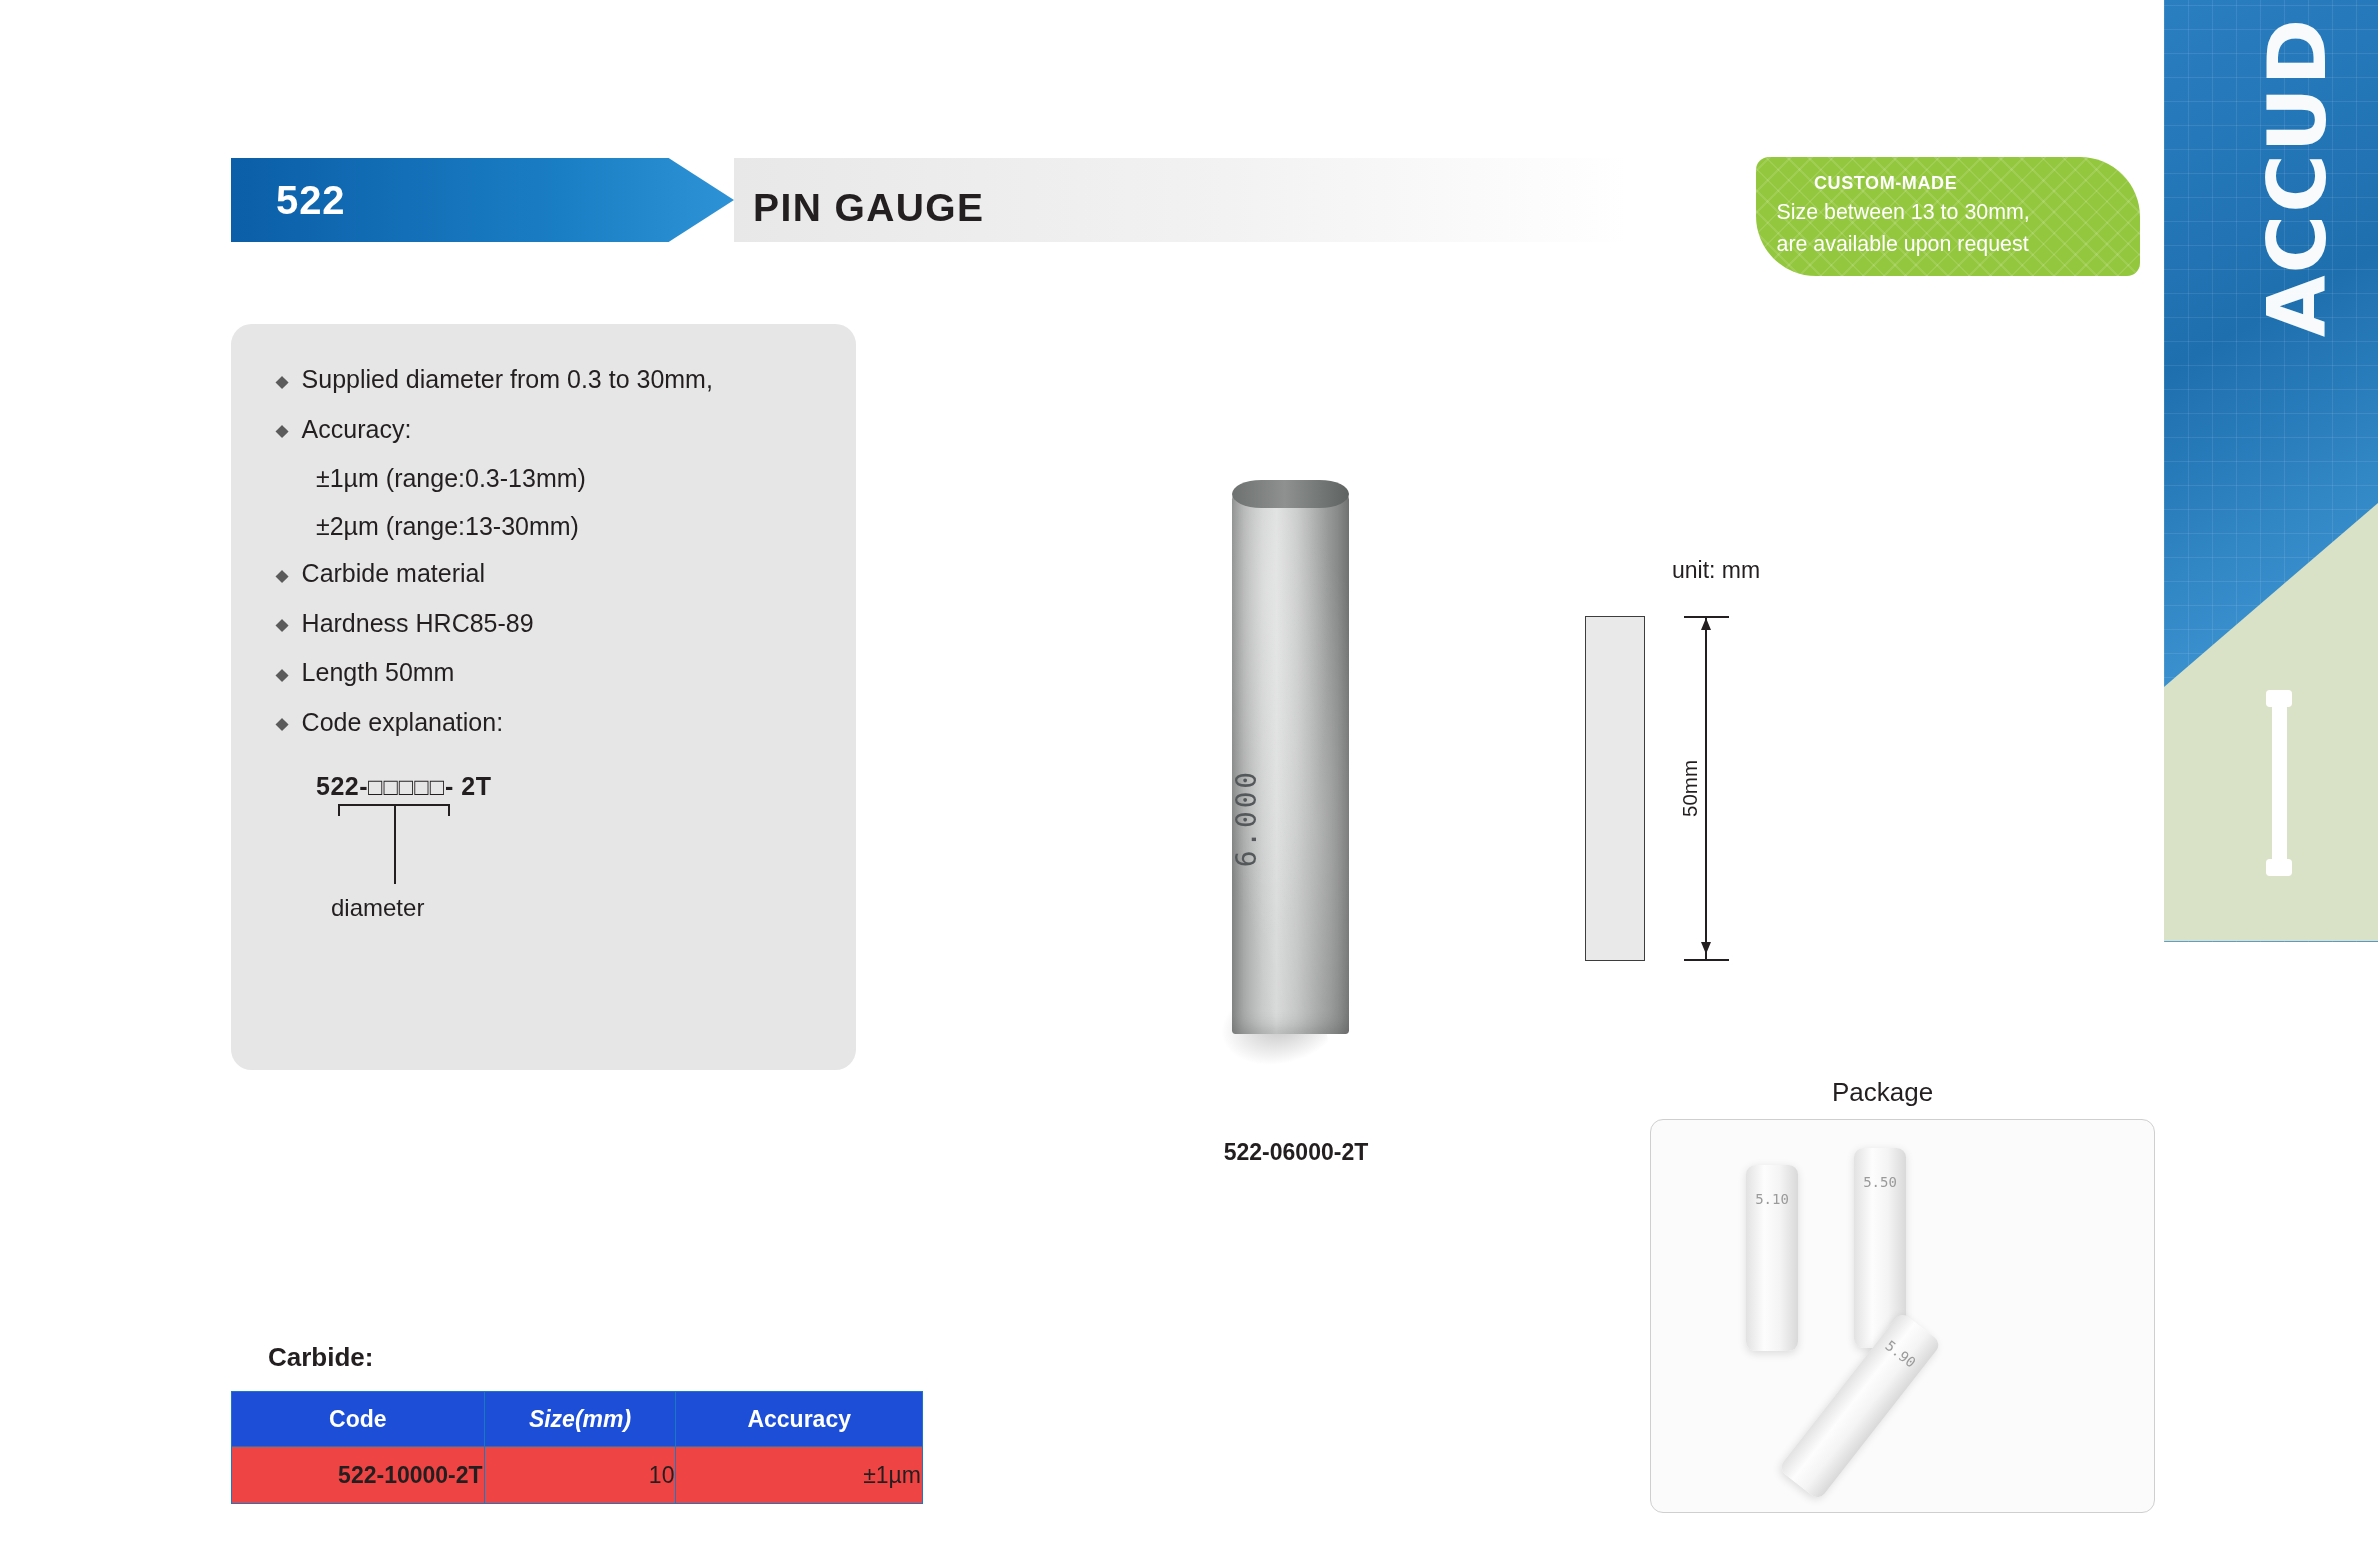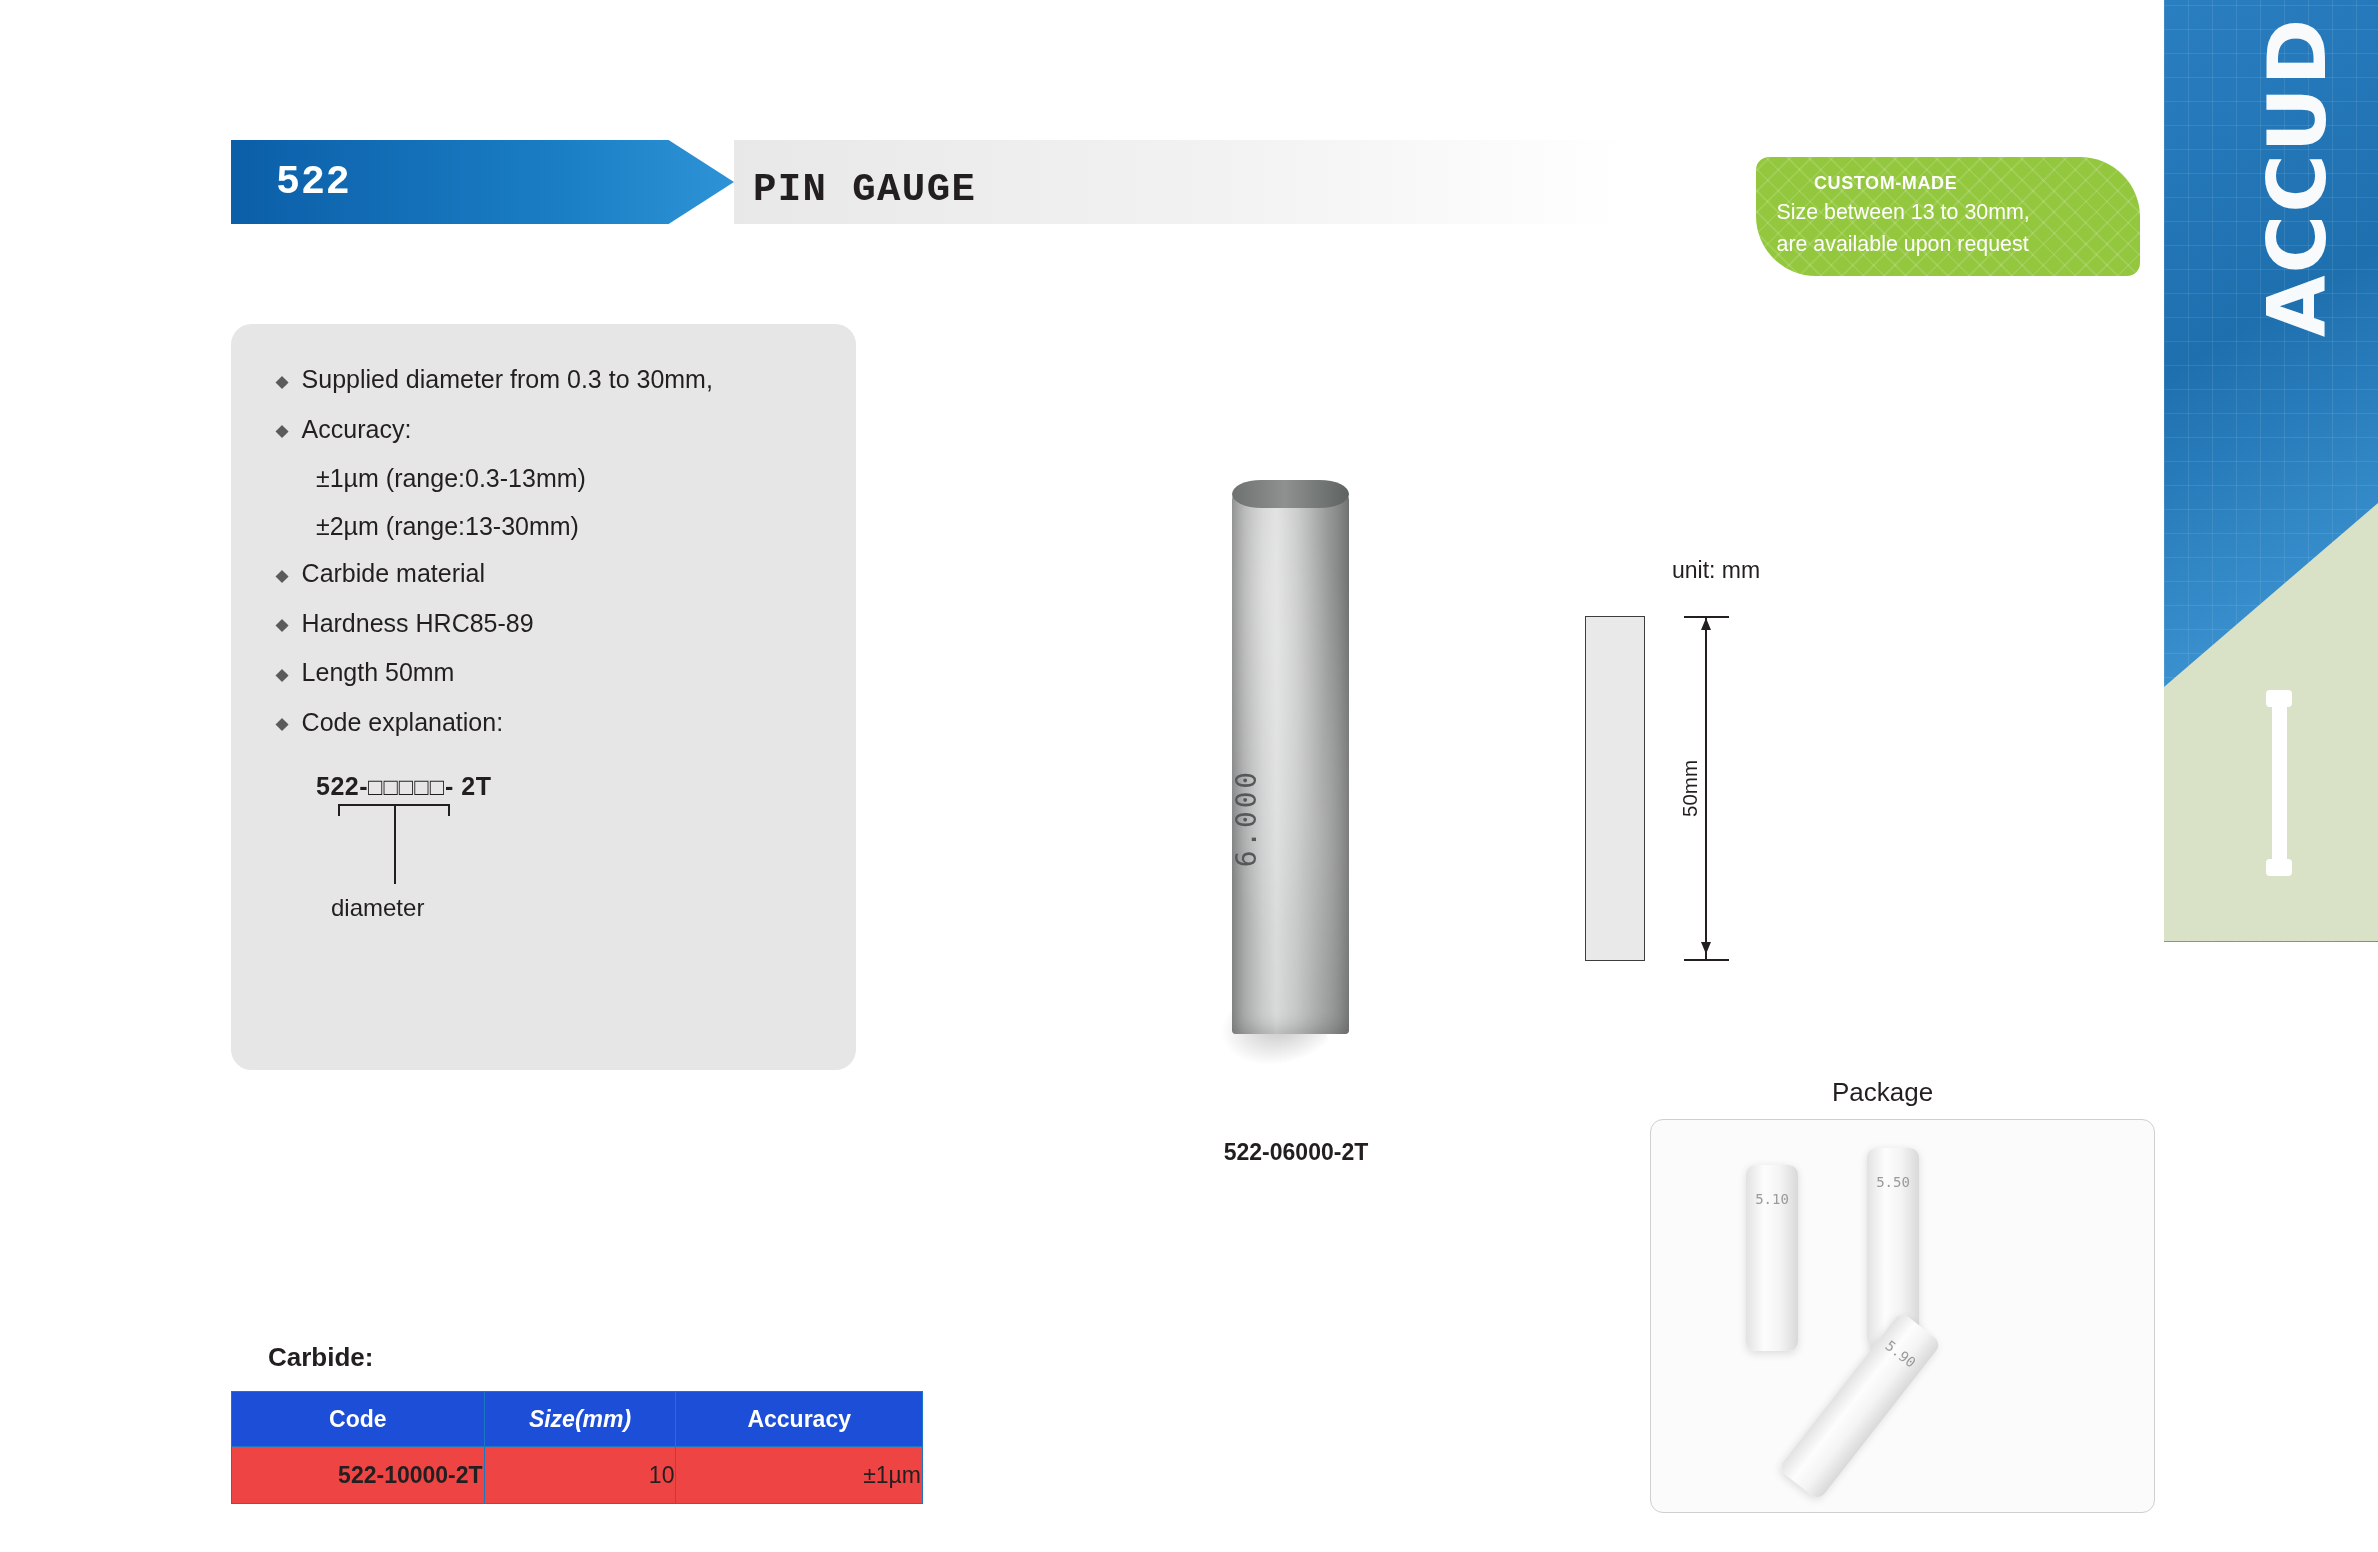--- a/index.html
+++ b/index.html
@@ -90,24 +90,23 @@
     background: #ffffff;
     border-radius: 3.7px;
   }
   .pin-white .cap-top { top: 0; }
   .pin-white .cap-bot { bottom: 0; }
 
   
   .header {
     position: absolute;
     left: 231px;
-    top: 140px;
+    top: 158px;
     width: 1175px;
     height: 100px;
-    font-family: Liberation Mono, monospace;
   }
   .header-bg {
     position: absolute;
     left: 503px;
     top: 0;
     width: 895px;
     height: 84px;
     background: linear-gradient(90deg, #e8e8e8 0%, #f2f2f2 55%, #ffffff 100%);
   }
   .code-tab {
@@ -421,21 +420,21 @@
     position: absolute;
     top: 26px;
     left: 0;
     width: 100%;
     text-align: center;
     font-family: "DejaVu Sans Mono", monospace;
     font-size: 14px;
     color: #9a9a9a;
   }
   .pkg-pin-1 { left: 95px; top: 45px; width: 52px; height: 186px; }
-  .pkg-pin-2 { left: 216px; top: 28px; width: 52px; height: 200px; text-decoration: underline; }
+  .pkg-pin-2 { left: 203px; top: 28px; width: 52px; height: 200px; text-decoration: underline; }
   .pkg-pin-3 {
     left: 183px; top: 186px; width: 52px; height: 200px;
     transform: rotate(38deg);
     transform-origin: 50% 50%;
   }
 
   
   .example-label {
     position: absolute;
     left: 268px;

